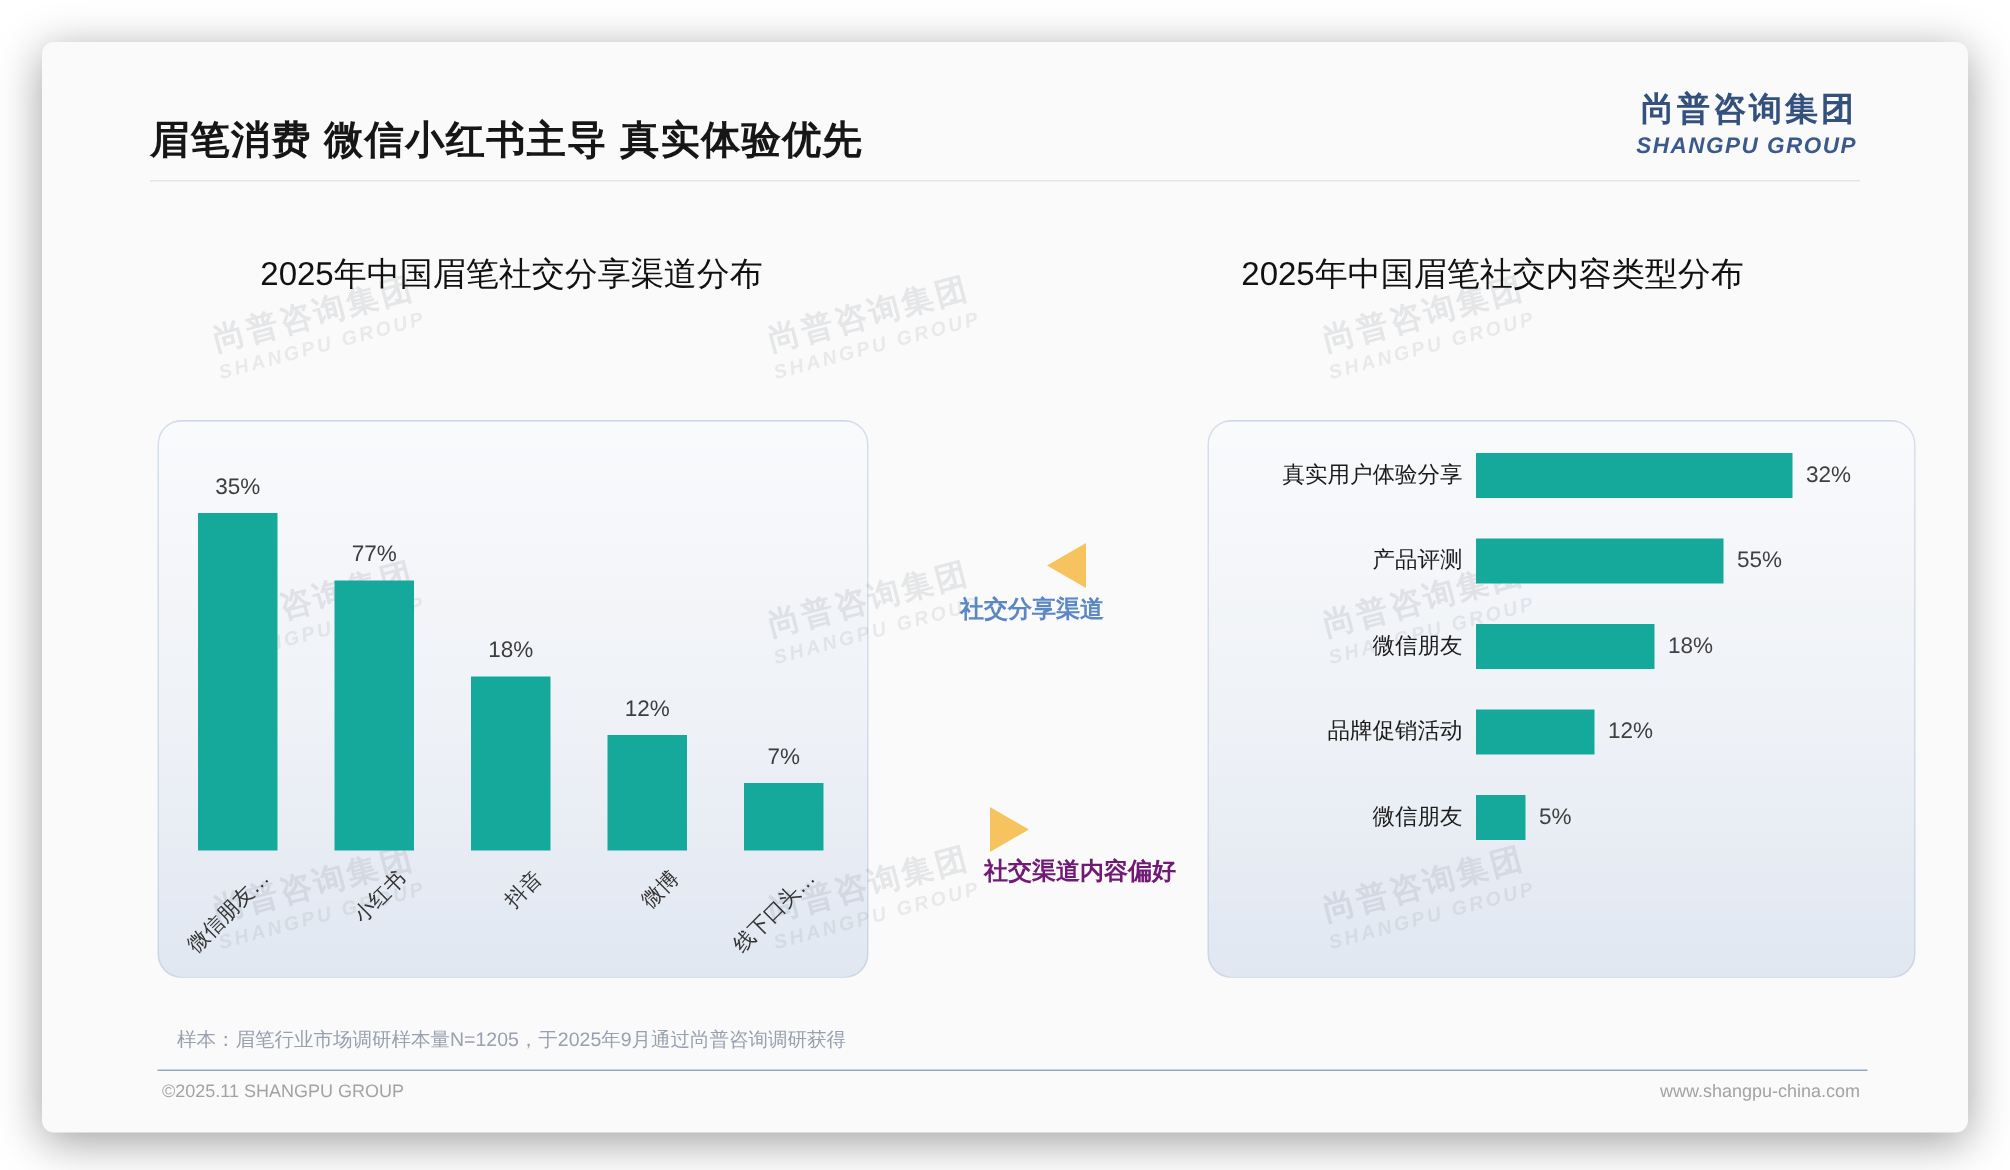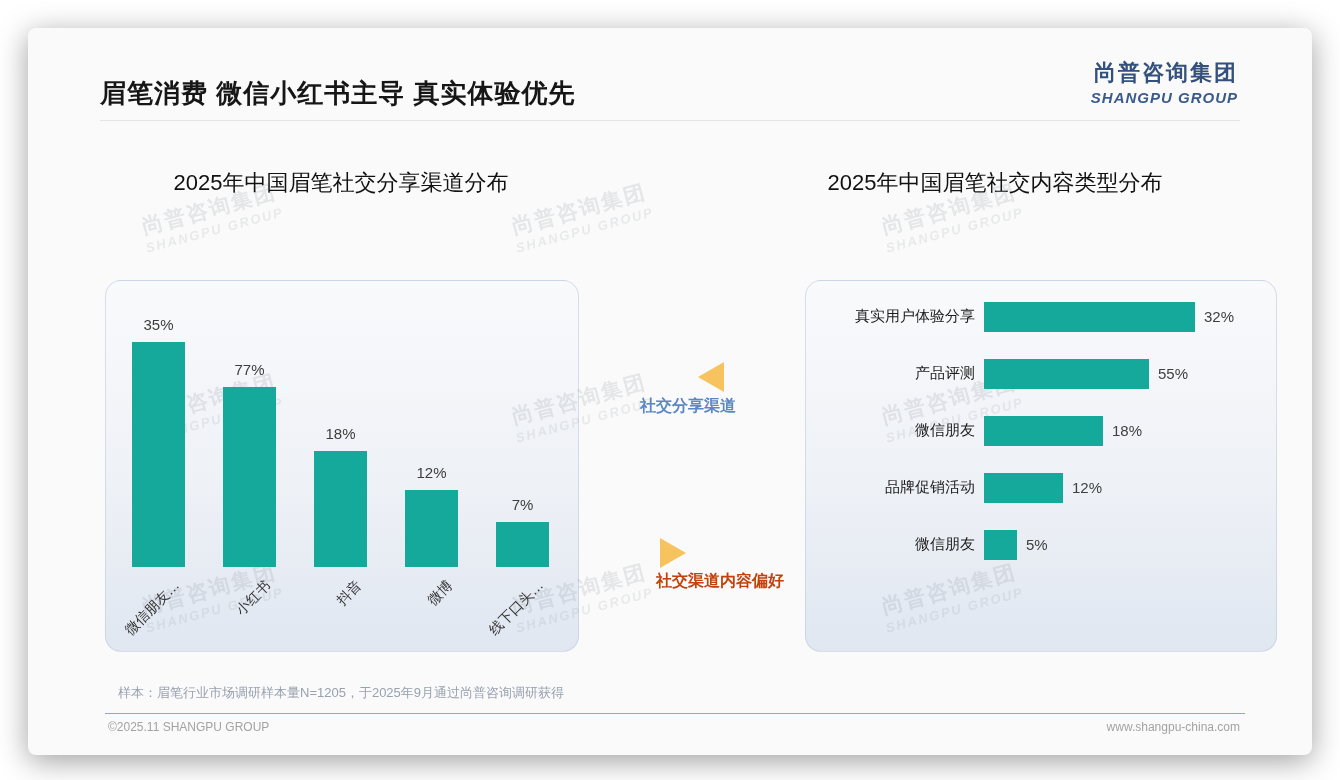--- a/index.html
+++ b/index.html
@@ -181,21 +181,21 @@
           <div class="hval">5%</div>
         </div>
       </div>
 
     <div class="ann" style="left:656px;top:334px;">
       <div class="tri left-pt" style="margin-left:14px;"></div>
       <div class="ann-text" style="color:#5B87C5;margin-top:4px;margin-left:-44px;">社交分享渠道</div>
     </div>
     <div class="ann" style="left:632px;top:510px;">
       <div class="tri right-pt"></div>
-      <div class="ann-text" style="color:#c2410c;margin-top:3px;margin-left:-4px;">社交渠道内容偏好</div>
+      <div class="ann-text" style="color:#701a75;margin-top:3px;margin-left:-4px;">社交渠道内容偏好</div>
     </div>
 
     <div class="footnote">样本：眉笔行业市场调研样本量N=1205，于2025年9月通过尚普咨询调研获得</div>
     <div class="footer-divider"></div>
     <div class="footer-left">©2025.11 SHANGPU GROUP</div>
     <div class="footer-right">www.shangpu-china.com</div>
 
   </div>
 </div>
 

